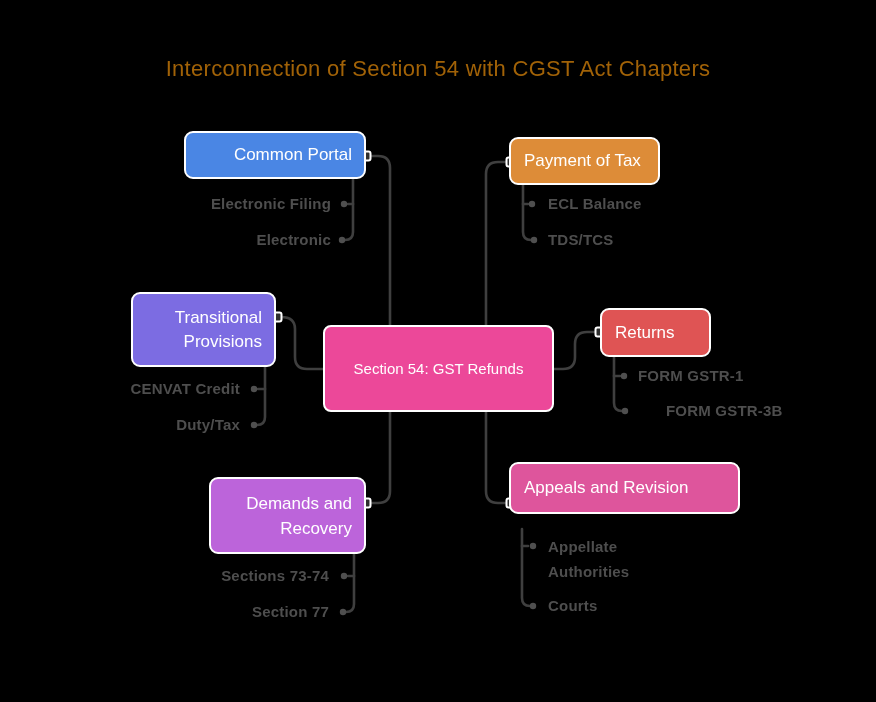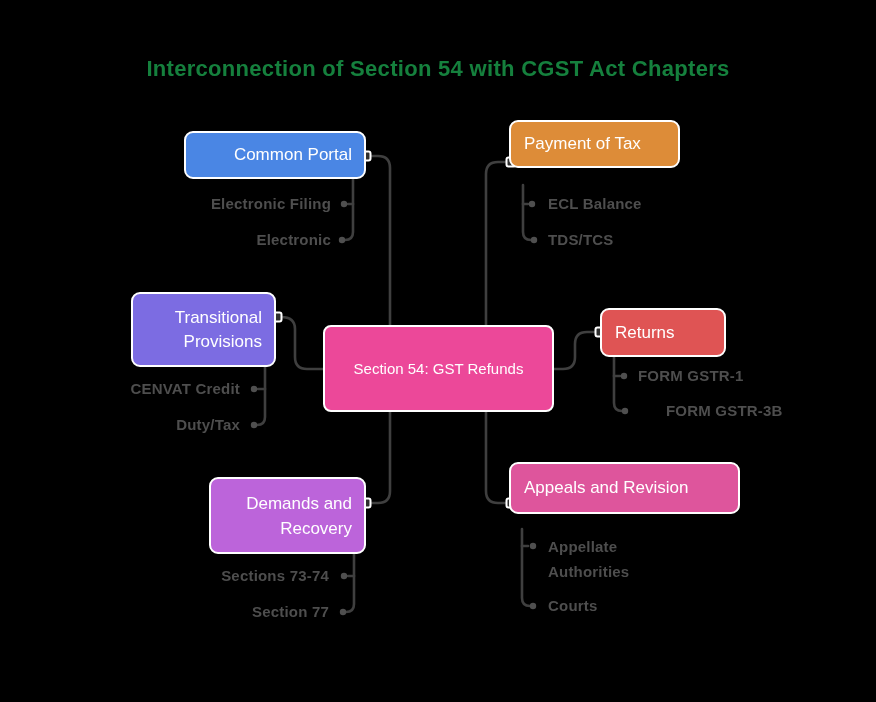--- a/index.html
+++ b/index.html
@@ -4,38 +4,38 @@
 <style>
   html,body{margin:0;padding:0;}
   body{
     width:876px;height:702px;position:relative;overflow:hidden;
     background:#000000;
     font-family:"Liberation Sans", sans-serif;
   }
   #stage{position:absolute;inset:0;width:876px;height:702px;}
   .title{
     position:absolute;left:0;right:0;top:56px;text-align:center;
-    font-size:22px;font-weight:bold;color:#15803d;letter-spacing:.3px;
+    font-size:22px;font-weight:normal;color:#a16207;letter-spacing:.3px;
   }
   svg.connectors{position:absolute;left:0;top:0;width:876px;height:702px;z-index:1;}
   svg.connectors path{fill:none;stroke:#3F3F3F;stroke-width:2.6;stroke-linecap:round;}
   svg.connectors rect{fill:#2E2E2E;stroke:#FFFFFF;stroke-width:2;}
   svg.connectors circle{fill:#4F4F4F;}
   .node{
     position:absolute;box-sizing:border-box;z-index:2;
     border:2.5px solid #FFFFFF;border-radius:9px;
     color:#FFFFFF;font-weight:normal;font-size:17px;
     display:flex;align-items:center;
   }
   .node.side-left{justify-content:flex-end;text-align:right;padding:0 12px 0 10px;}
   .node.side-right{justify-content:flex-start;text-align:left;padding:0 10px 0 13px;}
   #node-common-portal{left:184px;top:131px;width:182px;height:48px;background:#4A86E4;}
-  #node-payment-of-tax{left:509px;top:120px;width:171px;height:48px;background:#DD8C38;}
+  #node-payment-of-tax{left:509px;top:137px;width:151px;height:48px;background:#DD8C38;}
   #node-transitional{left:131px;top:292px;width:145px;height:75px;background:#7C6CE2;line-height:24px;}
-  #node-returns{left:600px;top:308px;width:126px;height:49px;background:#DF5454;}
+  #node-returns{left:600px;top:308px;width:111px;height:49px;background:#DF5454;}
   #node-demands{left:209px;top:477px;width:157px;height:77px;background:#BC64DA;line-height:25px;}
   #node-appeals{left:509px;top:462px;width:231px;height:52px;background:#DE559C;}
   #node-center{
     left:323px;top:325px;width:231px;height:87px;background:#ec4899;
     justify-content:center;text-align:center;font-size:15px;line-height:28px;
     border-radius:8px;padding:0 10px;
   }
   .child{
     position:absolute;z-index:2;font-weight:bold;font-size:15px;color:#4E4E4E;
     line-height:22px;height:22px;white-space:nowrap;letter-spacing:.2px;

